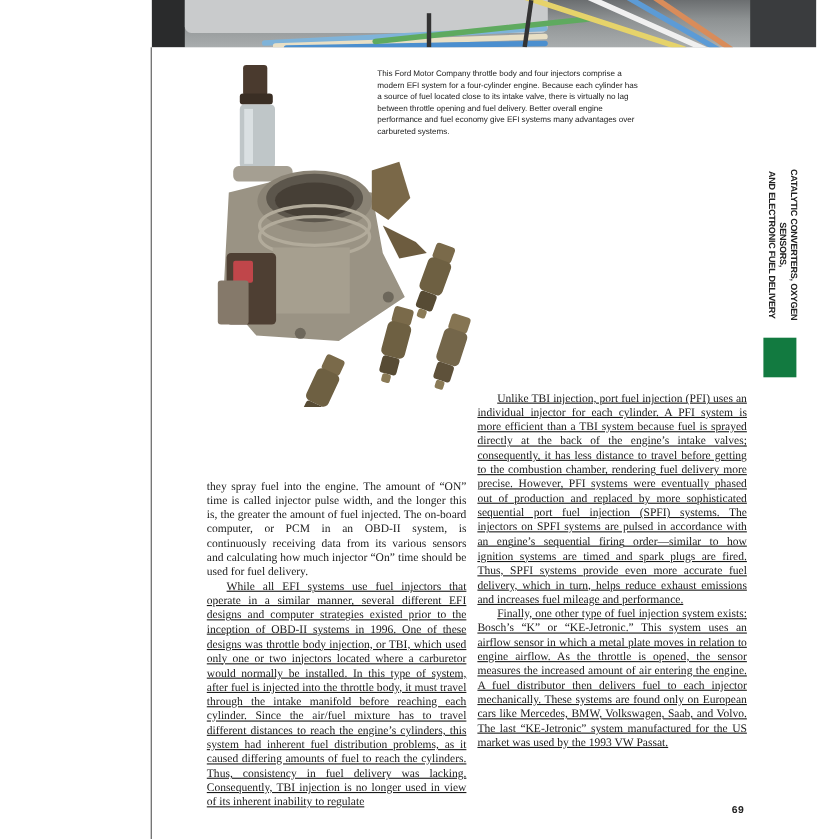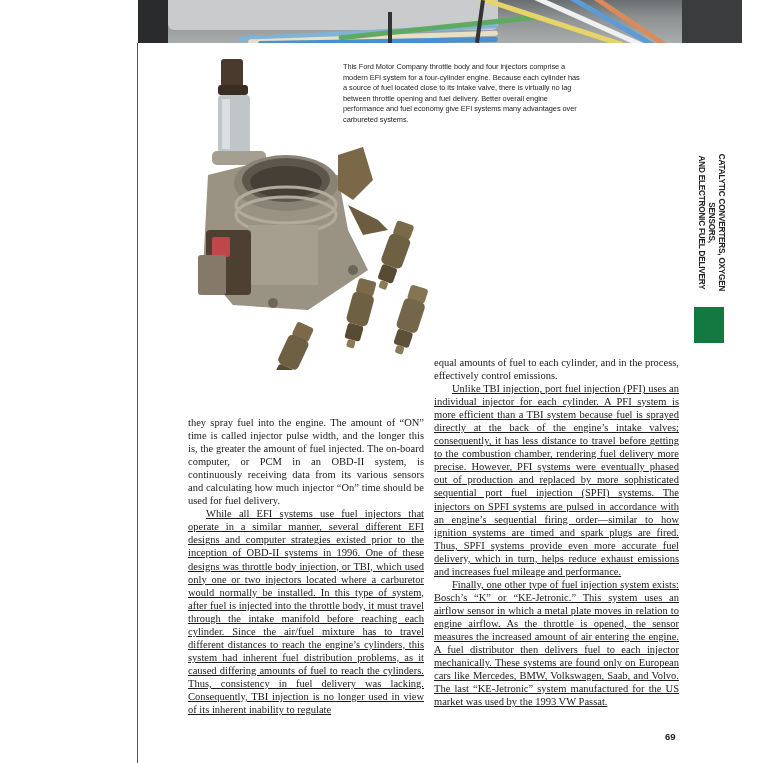--- a/index.html
+++ b/index.html
@@ -20,23 +20,23 @@
     font-size: 7.4px; line-height: 10.6px; color: #222; letter-spacing: -0.05px; }
   
   .side-title { position: absolute; left: 648px; top: 145px; width: 30px; height: 155px; }
   .side-title .inner { position: absolute; left: 0; top: 0; transform-origin: 0 0; transform: translate(30px,0) rotate(90deg);
     width: 155px; font-family: "Liberation Sans", sans-serif; font-weight: bold; font-size: 8.2px; line-height: 10px; color: #222; text-align: center; letter-spacing: -0.2px; }
   .green-tab { position: absolute; left: 646px; top: 307px; width: 30px; height: 36px; background: #127a40; }
   
   .col { position: absolute; font-family: "Liberation Serif", serif; font-size: 10.5px; line-height: 13.05px; color: #1a1a1a; text-align: justify; }
   .col p { margin: 0; }
   .col p.indent { text-indent: 18px; text-decoration: underline; }
-  .col-left { left: 140px; top: 416px; width: 236px; }
+  .col-left { left: 140px; top: 436px; width: 236px; }
   .col-right { left: 386px; top: 356px; width: 245px; }
-  .page-number { position: absolute; left: 617px; top: 731px; font-family: Liberation Sans, sans-serif; font-weight: bold; font-size: 9.5px; color: #222; }
+  .page-number { position: absolute; left: 617px; top: 731px; font-family: Liberation Mono, monospace; font-weight: bold; font-size: 9.5px; color: #222; }
 </style>
 </head>
 <body>
 
 <div class="page">
 
   <div class="top-photo">
     <div class="dark-l"></div>
     <div class="plate"></div>
     <div class="wire" style="left:100px;top:30px;width:260px;background:#7fb3d9;transform:rotate(-3deg);"></div>
@@ -117,19 +117,18 @@
     </div>
   </div>
   <div class="green-tab" style="background: rgb(18, 122, 64);"></div>
 
   <div class="col col-left">
     <p>they spray fuel into the engine. The amount of “ON” time is called injector pulse width, and the longer this is, the greater the amount of fuel injected. The on-board computer, or PCM in an OBD-II system, is continuously receiving data from its various sensors and calculating how much injector “On” time should be used for fuel delivery.</p>
     <p class="indent">While all EFI systems use fuel injectors that operate in a similar manner, several different EFI designs and computer strategies existed prior to the inception of OBD-II systems in 1996. One of these designs was throttle body injection, or TBI, which used only one or two injectors located where a carburetor would normally be installed. In this type of system, after fuel is injected into the throttle body, it must travel through the intake manifold before reaching each cylinder. Since the air/fuel mixture has to travel different distances to reach the engine’s cylinders, this system had inherent fuel distribution problems, as it caused differing amounts of fuel to reach the cylinders. Thus, consistency in fuel delivery was lacking. Consequently, TBI injection is no longer used in view of its inherent inability to regulate</p>
   </div>
 
   <div class="col col-right">
-    <p>equal amounts of fuel to each cylinder, and in the process, effectively control emissions.</p>
     <p class="indent">Unlike TBI injection, port fuel injection (PFI) uses an individual injector for each cylinder. A PFI system is more efficient than a TBI system because fuel is sprayed directly at the back of the engine’s intake valves; consequently, it has less distance to travel before getting to the combustion chamber, rendering fuel delivery more precise. However, PFI systems were eventually phased out of production and replaced by more sophisticated sequential port fuel injection (SPFI) systems. The injectors on SPFI systems are pulsed in accordance with an engine’s sequential firing order—similar to how ignition systems are timed and spark plugs are fired. Thus, SPFI systems provide even more accurate fuel delivery, which in turn, helps reduce exhaust emissions and increases fuel mileage and performance.</p>
     <p class="indent">Finally, one other type of fuel injection system exists: Bosch’s “K” or “KE-Jetronic.” This system uses an airflow sensor in which a metal plate moves in relation to engine airflow. As the throttle is opened, the sensor measures the increased amount of air entering the engine. A fuel distributor then delivers fuel to each injector mechanically. These systems are found only on European cars like Mercedes, BMW, Volkswagen, Saab, and Volvo. The last “KE-Jetronic” system manufactured for the US market was used by the 1993 VW Passat.</p>
   </div>
 
   <div class="page-number">69</div>
 </div>
 
 </body></html>

